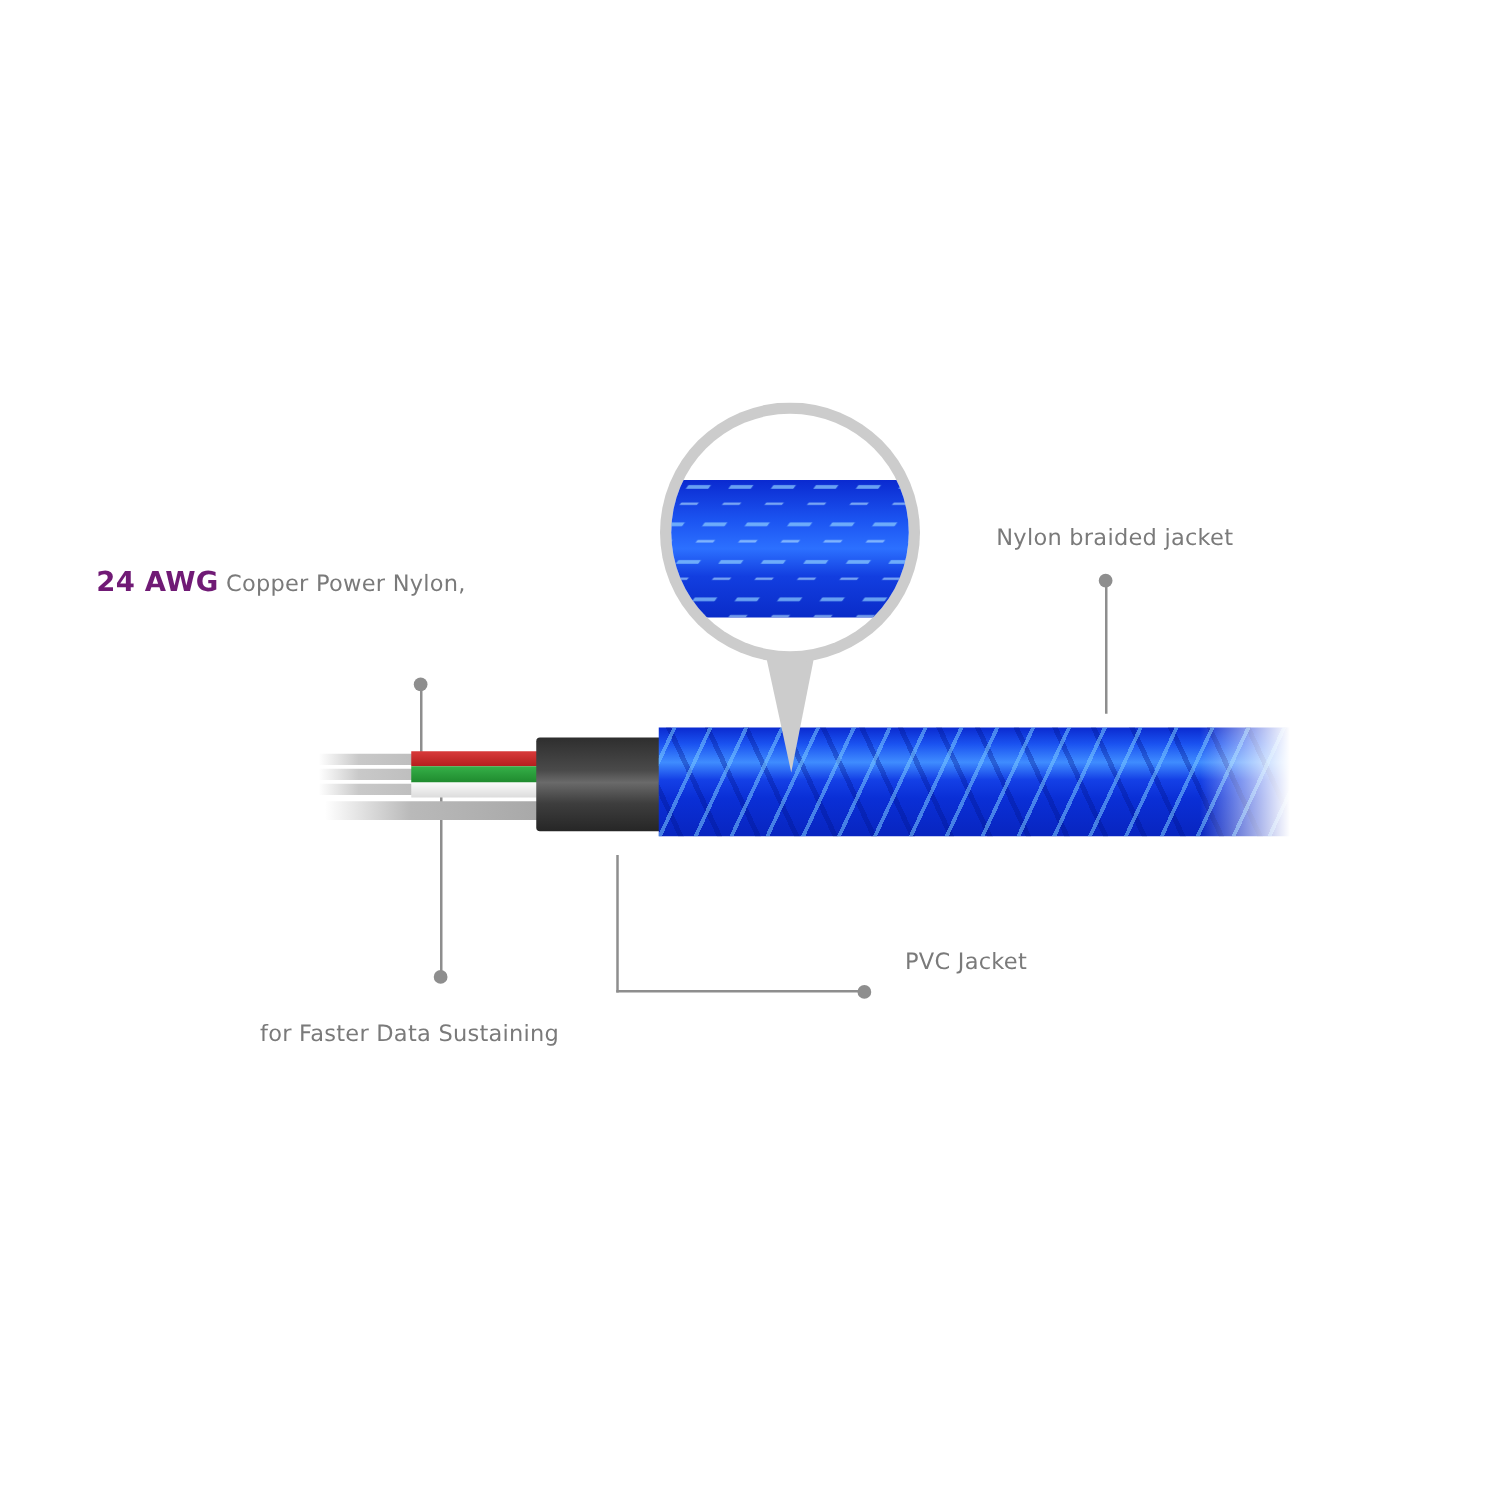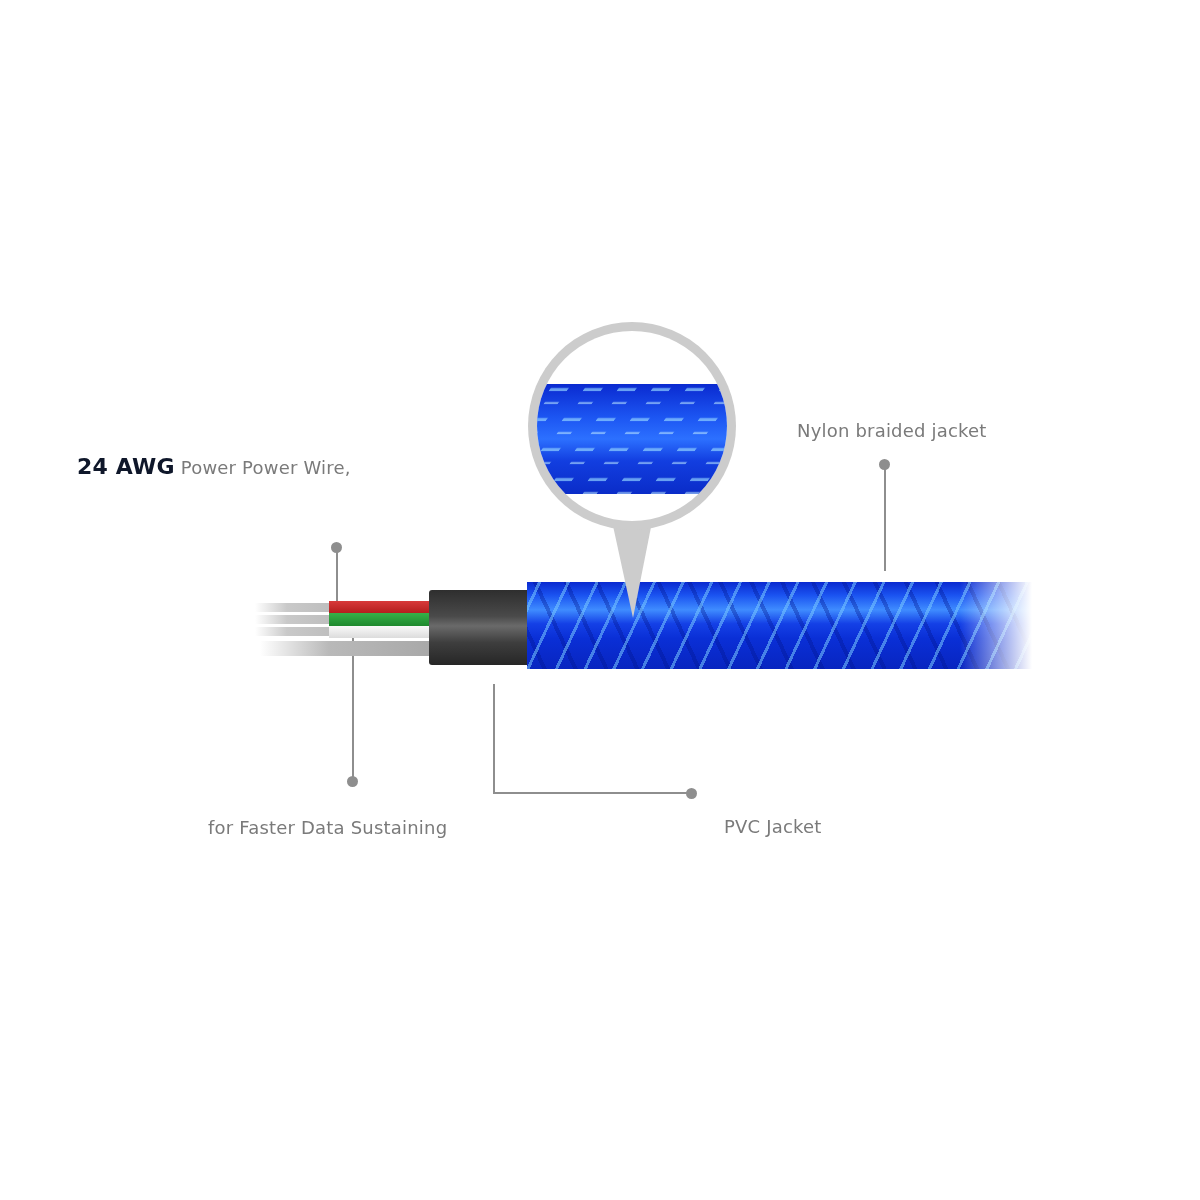--- a/index.html
+++ b/index.html
@@ -1,36 +1,36 @@
 <!DOCTYPE html>
 <html><head>
 <meta charset="utf-8">
 <style>
   html,body{margin:0;padding:0;background:#ffffff;}
   body{width:1200px;height:1200px;position:relative;overflow:hidden;font-family:"DejaVu Sans","Liberation Sans",sans-serif;}
   .abs{position:absolute;}
   .label{color:#7a7a7a;font-size:18px;letter-spacing:0.2px;white-space:nowrap;line-height:1.35;}
-  .accent{color:#0f172a;font-weight:bold;font-size:22px;}
+  .accent{color:#701a75;font-weight:bold;font-size:22px;}
   .line{background:#8e8e8e;position:absolute;}
   .dot{width:11px;height:11px;border-radius:50%;background:#8e8e8e;position:absolute;}
   .strand{position:absolute;height:10px;background:linear-gradient(90deg,rgba(255,255,255,0) 0%,#c9c9c9 40%,#bdbdbd 100%);}
   .braid{
     position:absolute;
     background:
       repeating-linear-gradient(115deg, rgba(120,200,255,0.0) 0 10px, rgba(120,200,255,0.55) 10px 13px, rgba(120,200,255,0.0) 13px 26px),
       repeating-linear-gradient(65deg, rgba(0,10,120,0.0) 0 14px, rgba(0,20,140,0.35) 14px 18px, rgba(0,0,0,0) 18px 28px),
       linear-gradient(180deg,#0a2ad0 0%,#1a52f0 15%,#3f8cff 32%,#1440e6 48%,#0a2fd6 65%,#0825c0 100%);
   }
 </style>
 </head>
 <body>
 
 <div class="abs label" style="left:77px;top:452px;">
   <div>
-    <span class="accent">24 AWG</span><span> Power Power Wire,</span>
+    <span class="accent">24 AWG</span><span> Copper Power Nylon,</span>
   </div>
 </div>
 
 <div class="dot" style="left:331px;top:542px;"></div>
 <div class="line" style="left:336px;top:548px;width:2px;height:58px;"></div>
 
 <div class="abs label" style="left:208px;top:816px;">
   <div>for Faster Data Sustaining</div>
 </div>
 
@@ -85,13 +85,13 @@
   </svg>
 </div>
 
 <div class="abs label" style="left:797px;top:419px;">Nylon braided jacket</div>
 <div class="dot" style="left:879px;top:459px;"></div>
 <div class="line" style="left:884px;top:465px;width:2px;height:106px;"></div>
 
 <div class="line" style="left:493px;top:684px;width:2px;height:110px;"></div>
 <div class="line" style="left:493px;top:792px;width:196px;height:2px;"></div>
 <div class="dot" style="left:686px;top:788px;"></div>
-<div class="abs label" style="left:724px;top:815px;">PVC Jacket</div>
+<div class="abs label" style="left:724px;top:758px;">PVC Jacket</div>
 
 </body></html>

